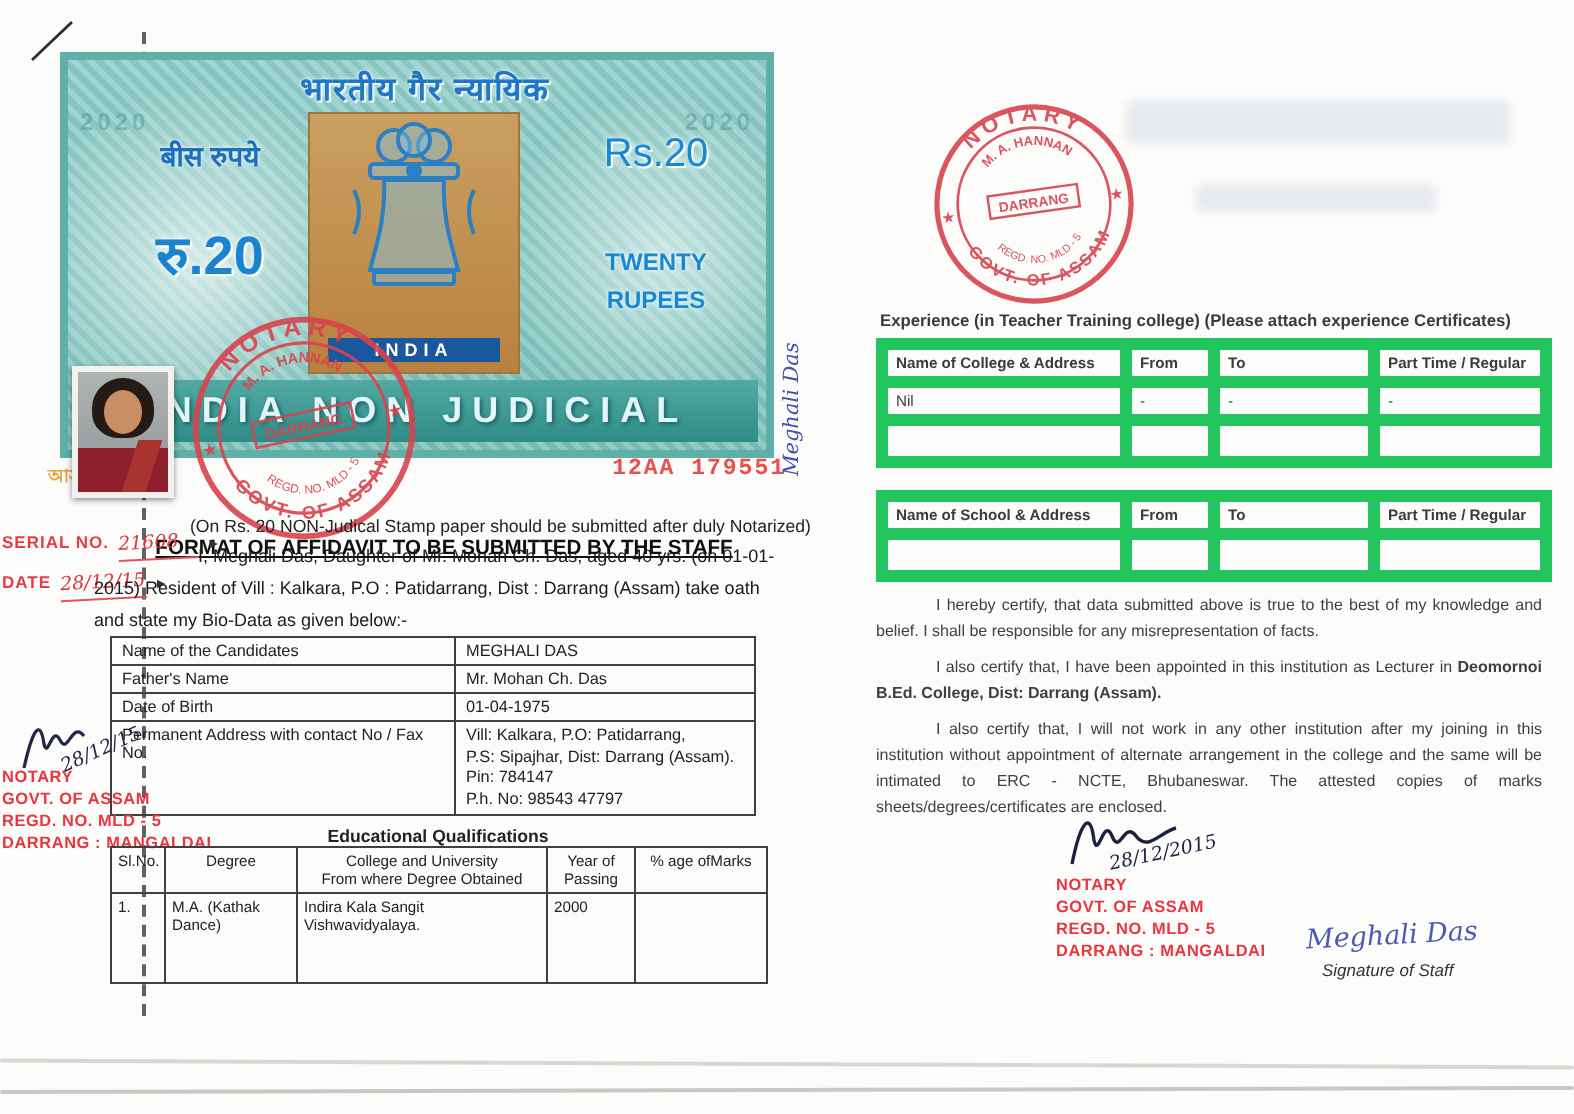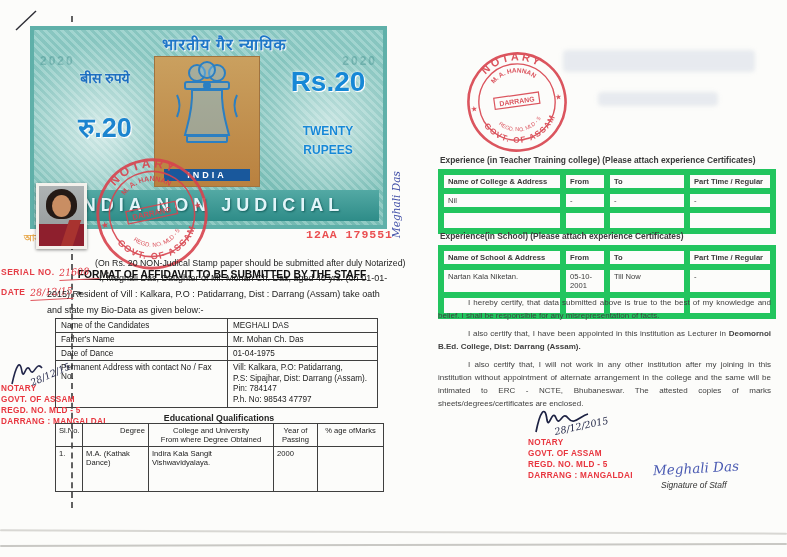--- a/index.html
+++ b/index.html
@@ -7,36 +7,36 @@
         font-family:"Liberation Sans",sans-serif;color:#1c1c1c;}
   .abs{position:absolute;}
 
   
   .stamp{left:30px;top:26px;width:357px;height:203px;border:4px solid #5fb0a9;box-sizing:border-box;
     background:
       radial-gradient(circle at 19% 52%, rgba(255,255,255,.65), rgba(255,255,255,0) 30%),
       radial-gradient(circle at 85% 50%, rgba(255,255,255,.55), rgba(255,255,255,0) 26%),
       repeating-linear-gradient(45deg, rgba(255,255,255,.14) 0 3px, rgba(0,95,95,.07) 3px 6px),
       linear-gradient(#93cec8,#7fc2ba);}
-  .sp-title{left:16px;top:3px;width:100%;text-align:center;font-size:16px;font-weight:bold;color:#1f77c8;
+  .sp-title{left:4px;top:3px;width:100%;text-align:center;font-size:16px;font-weight:bold;color:#1f77c8;
     text-shadow:0 0 2px #fff,1px 1px 0 #ffffffcc;letter-spacing:1px;}
   .sp-strip{left:4px;right:4px;top:160px;height:31px;background:linear-gradient(#53a9a4,#2e8c88);
     text-align:center;line-height:31px;font-size:18px;font-weight:bold;color:#e2f5f9;
     letter-spacing:5px;text-shadow:1px 1px 2px #14605e;}
   .wm{color:rgba(25,110,110,.28);font-weight:bold;font-size:12px;letter-spacing:2px;}
   .wm-strip{top:163px;right:10px;font-size:20px;color:rgba(150,215,222,.55);letter-spacing:3px;}
   .hindi-words{left:16px;top:38px;width:110px;text-align:center;font-size:14px;font-weight:bold;color:#1d6fc0;
     text-shadow:0 0 2px #fff;}
   .hindi-value{left:16px;top:78px;width:110px;text-align:center;font-size:27px;font-weight:bold;color:#1b84cf;
     text-shadow:0 0 3px #fff,1px 1px 0 #fff;}
   .sp-center{left:120px;top:26px;width:106px;height:131px;box-sizing:border-box;border:1px solid #a0733f;
     background:linear-gradient(#caa05f,#b9813f);text-align:center;}
   .ribbon{left:9px;right:9px;bottom:5px;background:#19589c;color:#fff;font-size:9px;font-weight:bold;
     letter-spacing:3px;padding:1px 0;}
-  .en-value{left:238px;top:36px;width:112px;text-align:center;font-size:28px;font-weight:bold;color:#1688d6;
+  .en-value{left:238px;top:36px;width:112px;text-align:center;font-size:20px;font-weight:normal;color:#1688d6;
     text-shadow:0 0 3px #fff,1px 1px 0 #fff;}
   .en-words{left:240px;top:92px;width:108px;text-align:center;font-size:12px;font-weight:bold;color:#1688d6;
     line-height:19px;text-shadow:0 0 2px #fff;}
   .corner-script{left:24px;top:231px;font-size:9px;color:#e6a13c;font-weight:bold;}
 
   
   .photo{left:36px;top:183px;width:45px;height:60px;border:3px solid #f3f1ec;box-shadow:0 1px 3px rgba(0,0,0,.45);
     background:linear-gradient(#aeb3b4,#8f9496);overflow:hidden;}
   .photo .hair{position:absolute;left:7px;top:3px;width:31px;height:30px;border-radius:50% 50% 42% 42%;background:#241a16;}
   .photo .face{position:absolute;left:13px;top:9px;width:19px;height:22px;border-radius:50%;background:#c98e63;}
@@ -195,21 +195,21 @@
     <tbody>
         <tr>
       <td>Name of the Candidates</td>
       <td>MEGHALI DAS</td>
     </tr>
     <tr>
       <td>Father's Name</td>
       <td>Mr. Mohan Ch. Das</td>
     </tr>
     <tr>
-      <td>Date of Dance</td>
+      <td>Date of Birth</td>
       <td>01-04-1975</td>
     </tr>
     <tr>
       <td>Permanent Address with contact No / Fax No.</td>
       <td class="addr">
         <span>Vill: Kalkara, P.O: Patidarrang,</span>
         <span>P.S: Sipajhar, Dist: Darrang (Assam).</span>
         <span>Pin: 784147</span>
         <span>P.h. No: 98543 47797</span>
       </td>
@@ -233,21 +233,21 @@
     <colgroup>
         <col style="width:27px">
         <col style="width:66px">
         <col style="width:125px">
         <col style="width:44px">
         <col style="width:66px">
       </colgroup>
     <tbody>
         <tr>
       <th>Sl.No.</th>
-      <th style="text-align:right">Degree</th>
+      <th style="text-align:center">Degree</th>
       <th>
         <span>College and University</span>
         <span>From where Degree Obtained</span>
       </th>
       <th>
         <span>Year of</span>
         <span>Passing</span>
       </th>
       <th style="text-align:center">% age ofMarks</th>
     </tr>
@@ -312,41 +312,34 @@
     </tr>
     <tr class="blank">
           <td></td>
           <td></td>
           <td></td>
           <td></td>
         </tr>
   </tbody>
     </table>
 
-  <div class="abs rp-head" style="left:440px;top:231px;">Experience(in School) (Please attach experience Certificates)</div>
   <table class="abs rp-table" style="left:438px;top:245px;">
     <colgroup>
         <col style="width:122px">
         <col style="width:44px">
         <col style="width:80px">
         <col style="width:86px">
       </colgroup>
     <tbody>
         <tr>
       <th>Name of School &amp; Address</th>
       <th>From</th>
       <th>To</th>
       <th>Part Time / Regular</th>
     </tr>
-    <tr>
-      <td>Nartan Kala Niketan.</td>
-      <td>05-10-2001</td>
-      <td>Till Now</td>
-      <td>-</td>
-    </tr>
     <tr class="blank">
           <td></td>
           <td></td>
           <td></td>
           <td></td>
         </tr>
   </tbody>
     </table>
 
   <div class="abs paras">

